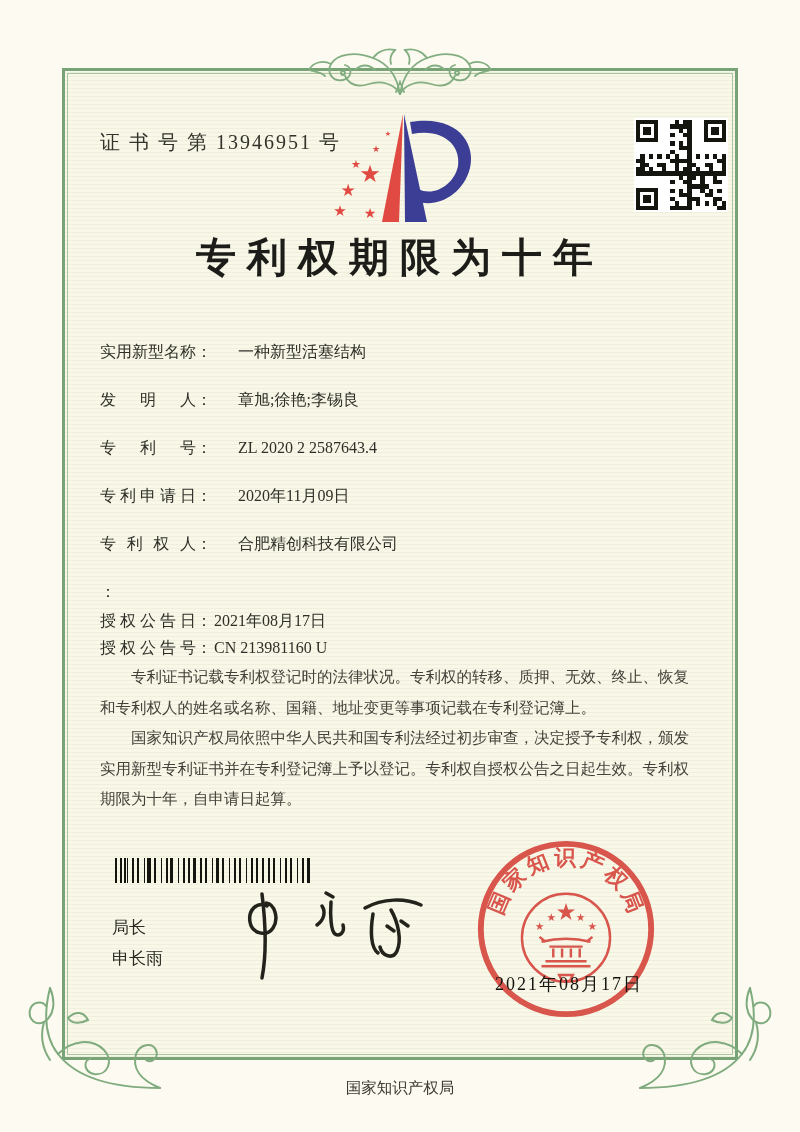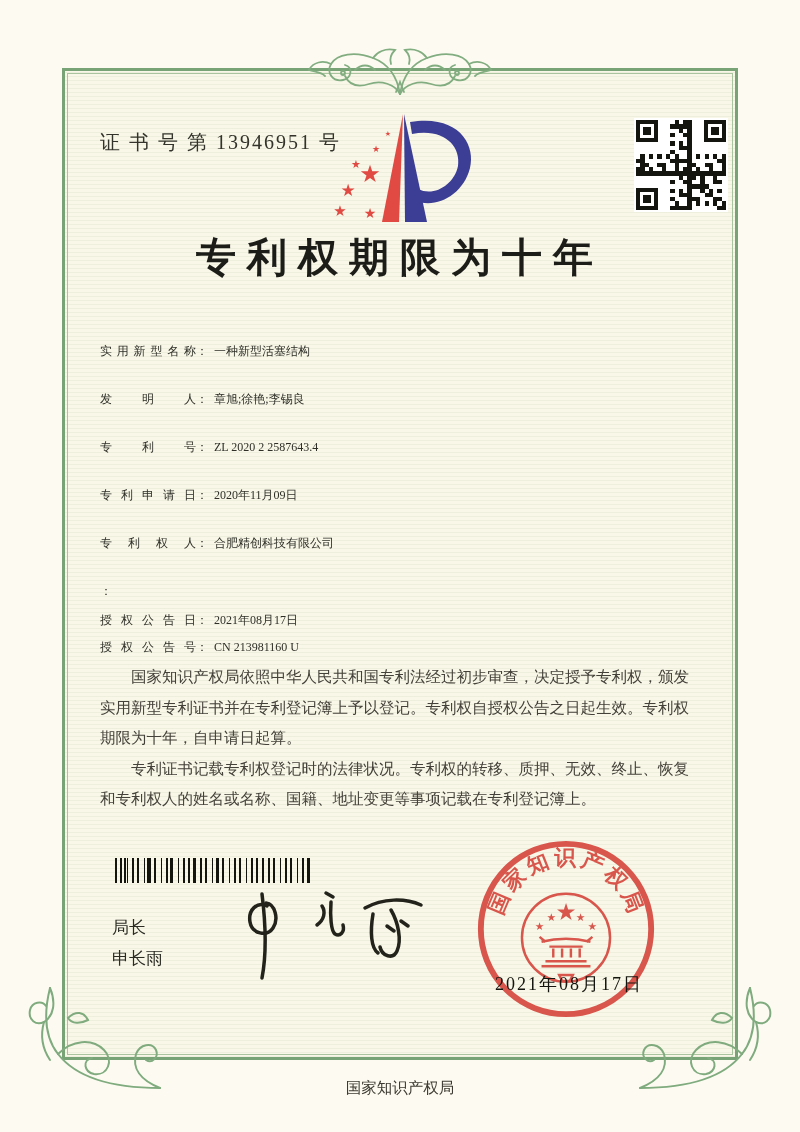--- a/index.html
+++ b/index.html
@@ -33,25 +33,25 @@
   }
   .qr i{background:#15150f;}
   .qr .finder{position:absolute;width:22px;height:22px;border:4px solid #15150f;background:#fff;box-sizing:border-box;}
   .qr .finder i{position:absolute;inset:3px;background:#15150f;}
   .qr .f-tl{left:2px;top:2px;} .qr .f-tr{right:2px;top:2px;} .qr .f-bl{left:2px;bottom:2px;}
   .title{
     position:absolute;left:62px;width:676px;top:230px;text-align:center;
     font-size:40px;font-weight:600;letter-spacing:11px;color:#1c1c18;
   }
   
-  .fields{position:absolute;left:100px;top:338px;width:562px;font-size:12px;line-height:27px;color:#2f2f28;}
+  .fields{position:absolute;left:100px;top:338px;width:562px;font-size:16px;line-height:27px;color:#2f2f28;}
   .field-row{display:flex;margin-bottom:21px;}
   .flabel{display:inline-block;width:96px;text-align:justify;text-align-last:justify;flex:none;}
   .fcolon{flex:none;width:18px;}
-  .fvalue{flex:1;}
+  .fvalue{flex:1;margin-left:24px;}
   .row-addr{margin-bottom:2px;}
   .grant-row{display:flex;flex-direction:column;}
   .grant-row .grp1{display:flex;width:300px;flex:none;}
   .grant-row .grp2{display:flex;flex:1;}
   .grant-row .glabel{display:inline-block;width:96px;text-align:justify;text-align-last:justify;flex:none;}
   
   .paras{position:absolute;left:100px;width:600px;top:662px;font-size:15.5px;line-height:30.5px;color:#44413a;}
   .paras p{margin:0;text-indent:2em;}
   
   .barcode{
@@ -309,22 +309,22 @@
       </span>
       <span class="grp2">
         <span class="glabel">授权公告号</span>
           <span class="fcolon">：</span>
           <span>CN 213981160 U</span>
       </span>
     </div>
   </div>
 
   <div class="paras">
+    <p>专利证书记载专利权登记时的法律状况。专利权的转移、质押、无效、终止、恢复和专利权人的姓名或名称、国籍、地址变更等事项记载在专利登记簿上。</p>
     <p>国家知识产权局依照中华人民共和国专利法经过初步审查，决定授予专利权，颁发实用新型专利证书并在专利登记簿上予以登记。专利权自授权公告之日起生效。专利权期限为十年，自申请日起算。</p>
-    <p>专利证书记载专利权登记时的法律状况。专利权的转移、质押、无效、终止、恢复和专利权人的姓名或名称、国籍、地址变更等事项记载在专利登记簿上。</p>
   </div>
 
   <div class="barcode"></div>
 
   <div class="director">
     <div>局长</div>
     <div>申长雨</div>
   </div>
 
   <div class="signature">

